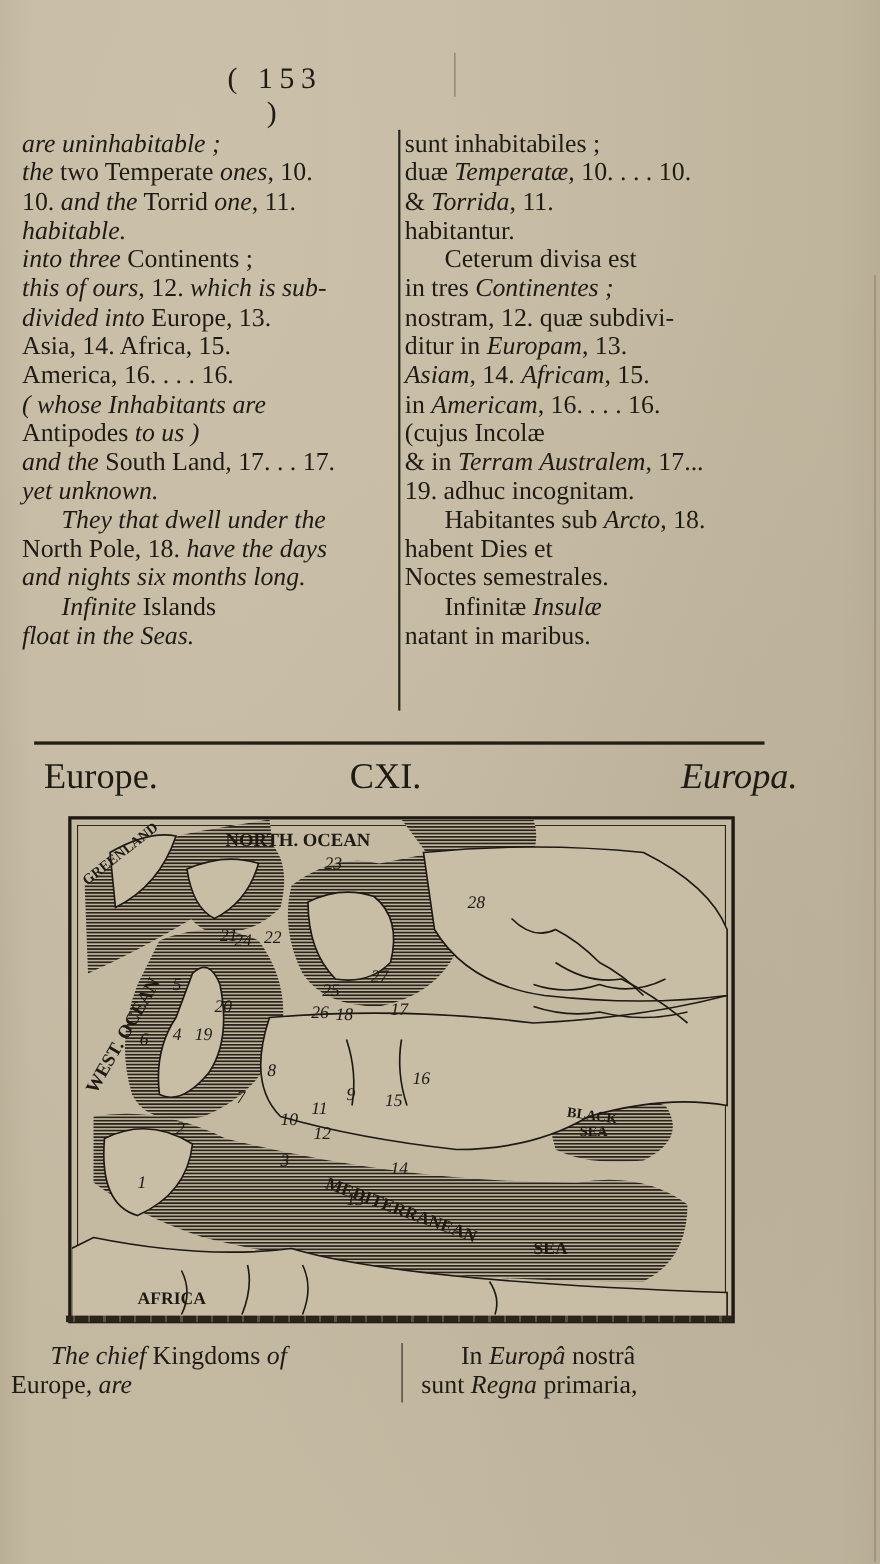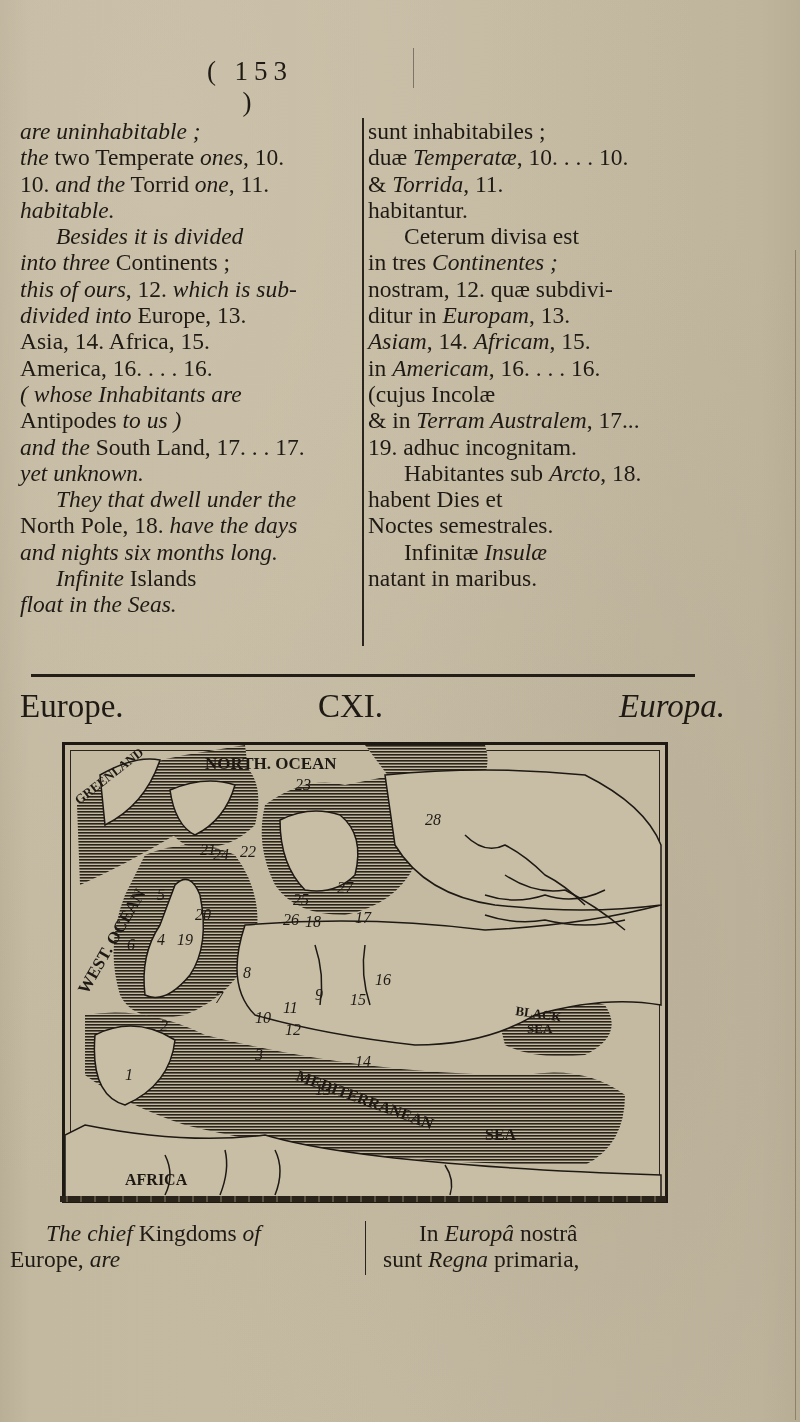--- a/index.html
+++ b/index.html
@@ -39,21 +39,21 @@
   i { font-style: italic; font-family: Liberation Serif, serif; }
 
   .rule {
     position: absolute; left: 31px; top: 674px; width: 664px; height: 3px;
     background: #231e17;
   }
   .section-heading {
     position: absolute; top: 688px; left: 0; width: 800px; height: 40px;
     font-size: 33px;
   }
-  .section-heading .en { position: absolute; left: 20px; top: 0; text-align: right; }
+  .section-heading .en { position: absolute; left: 40px; top: 0; text-align: right; }
   .section-heading .num { position: absolute; left: 318px; top: 0; }
   .section-heading .la { position: absolute; left: 575px; top: 0; font-style: italic; margin-left: 44px; }
 
   .map-frame {
     position: absolute; left: 62px; top: 742px; width: 600px; height: 455px;
     border: 3px solid #1e1913;
     box-shadow: inset 0 0 0 5px #c3b9a1, inset 0 0 0 6px #2a241c;
     background: #c4baa2;
     overflow: hidden;
   }
@@ -84,21 +84,20 @@
 
   <div class="page-number">( 153 )</div>
   <div class="gutter-line"></div>
 
   <div class="col-divider"></div>
   <div class="col left" id="col-left">
       <div class="line"><i>are uninhabitable ;</i></div>
       <div class="line"><i>the</i><span> two Temperate </span><i>ones</i><span>, 10.</span></div>
       <div class="line"><span>10. </span><i>and the</i><span> Torrid </span><i>one</i><span>, 11.</span></div>
       <div class="line"><i>habitable.</i></div>
-      <div class="line indent"><i>Besides it is divided</i></div>
       <div class="line"><i>into three</i><span> Continents ;</span></div>
       <div class="line"><i>this of ours</i><span>, 12. </span><i>which is sub-</i></div>
       <div class="line"><i>divided into</i><span> Europe, 13.</span></div>
       <div class="line"><span>Asia, 14.  Africa, 15.</span></div>
       <div class="line"><span>America, 16. . . . 16.</span></div>
       <div class="line"><i>( whose Inhabitants are</i></div>
       <div class="line"><span>Antipodes </span><i>to us )</i></div>
       <div class="line"><i>and the</i><span> South Land, 17. . . 17.</span></div>
       <div class="line"><i>yet unknown.</i></div>
       <div class="line indent"><i>They  that dwell under the</i></div>

